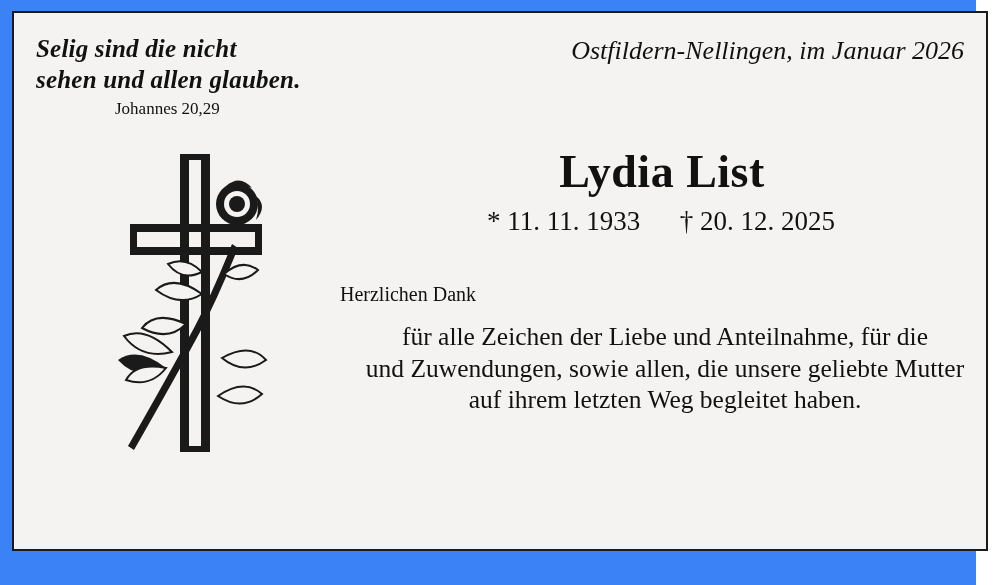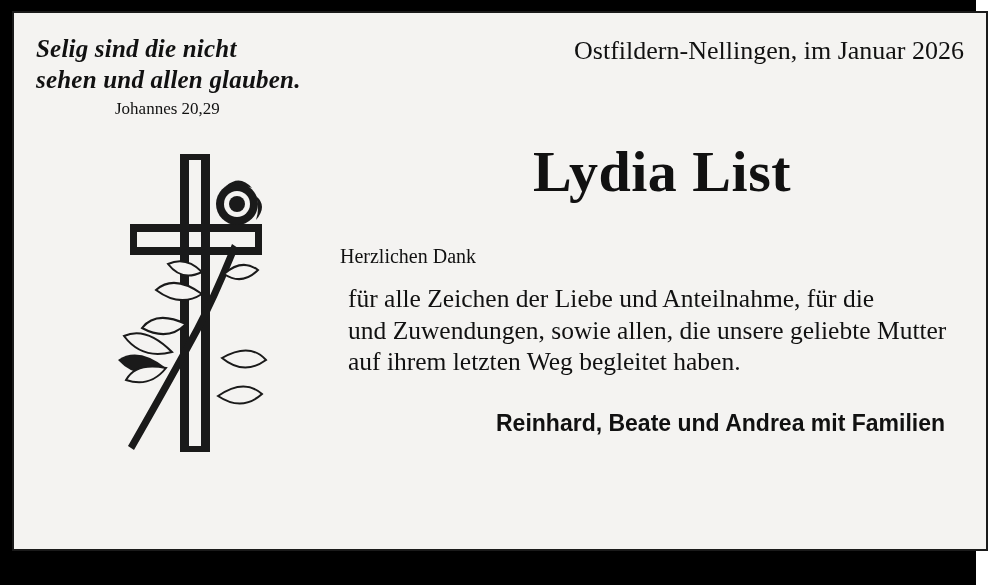--- a/index.html
+++ b/index.html
@@ -11,21 +11,21 @@
     width: 1000px;
     height: 585px;
     font-family: "Liberation Serif", serif;
     color: #111111;
     overflow: hidden;
   }
   .page {
     position: relative;
     width: 976px;
     height: 585px;
-    background: #000000;
+    background: #3b82f6;
     box-sizing: border-box;
   }
   
   .frame {
     position: absolute;
     left: 12px;
     top: 11px;
     width: 976px;
     height: 540px;
     border: 2px solid #1a1a1a;
@@ -63,20 +63,21 @@
     white-space: nowrap;
   }
 
   .place-date {
     position: absolute;
     right: 22px;
     top: 22px;
     font-size: 26px;
     line-height: 32px;
     white-space: nowrap;
+    font-style: italic;
   }
 
   
   .cross-art {
     position: absolute;
     left: 92px;
     top: 133px;
     width: 190px;
     height: 312px;
   }
@@ -85,21 +86,21 @@
   }
 
   
   .main {
     position: absolute;
     left: 318px;
     top: 132px;
     width: 650px;
   }
   .name {
-    font-size: 58px;
+    font-size: 46px;
     font-weight: bold;
     line-height: 54px;
     text-align: center;
     letter-spacing: 0.5px;
     padding-left: 10px;
   }
   .dates {
     margin-top: 6px;
     font-size: 27px;
     line-height: 32px;
@@ -116,20 +117,21 @@
     margin-left: 8px;
     font-size: 20px;
     font-weight: normal;
     line-height: 36px;
   }
   .body-text {
     margin-top: 9px;
     margin-left: 16px;
     font-size: 25.5px;
     line-height: 31.5px;
+    text-align: center;
   }
   .body-text div {
     white-space: nowrap;
   }
   .signature {
     margin-top: 30px;
     margin-left: 164px;
     font-family: "Liberation Sans", sans-serif;
     font-weight: bold;
     font-size: 23px;
@@ -184,26 +186,30 @@
             <path d="M112 250 q26 -18 44 -2 q-20 18 -44 2z" fill="#f4f3f1" stroke="#1a1a1a" stroke-width="2"></path>
             <path d="M116 212 q28 -16 44 2 q-22 16 -44 -2z" fill="#f4f3f1" stroke="#1a1a1a" stroke-width="2"></path>
             <path d="M118 128 q18 -16 34 -4 q-16 16 -34 4z" fill="#f4f3f1" stroke="#1a1a1a" stroke-width="2"></path>
             <path d="M96 126 q-16 -16 -34 -8 q14 18 34 8z" fill="#f4f3f1" stroke="#1a1a1a" stroke-width="2"></path>
           </g>
         </svg>
       </div>
 
       <div class="main">
         <div class="name">Lydia List</div>
+        <div class="dates">
+          <span>* 11. 11. 1933</span>
+          <span class="sep"></span>
+          <span>† 20. 12. 2025</span>
+        </div>
         <div class="thanks-heading">Herzlichen Dank</div>
         <div class="body-text">
           <div>für alle Zeichen der Liebe und Anteilnahme, für die</div>
           <div>und Zuwendungen, sowie allen, die unsere geliebte Mutter</div>
           <div>auf ihrem letzten Weg begleitet haben.</div>
         </div>
         <div class="signature">
-          <div>Reinhard, Beate und Andrea mit Familien</div>
         </div>
       </div>
 
     </div>
   </div>
 </div>
 
 </body></html>

